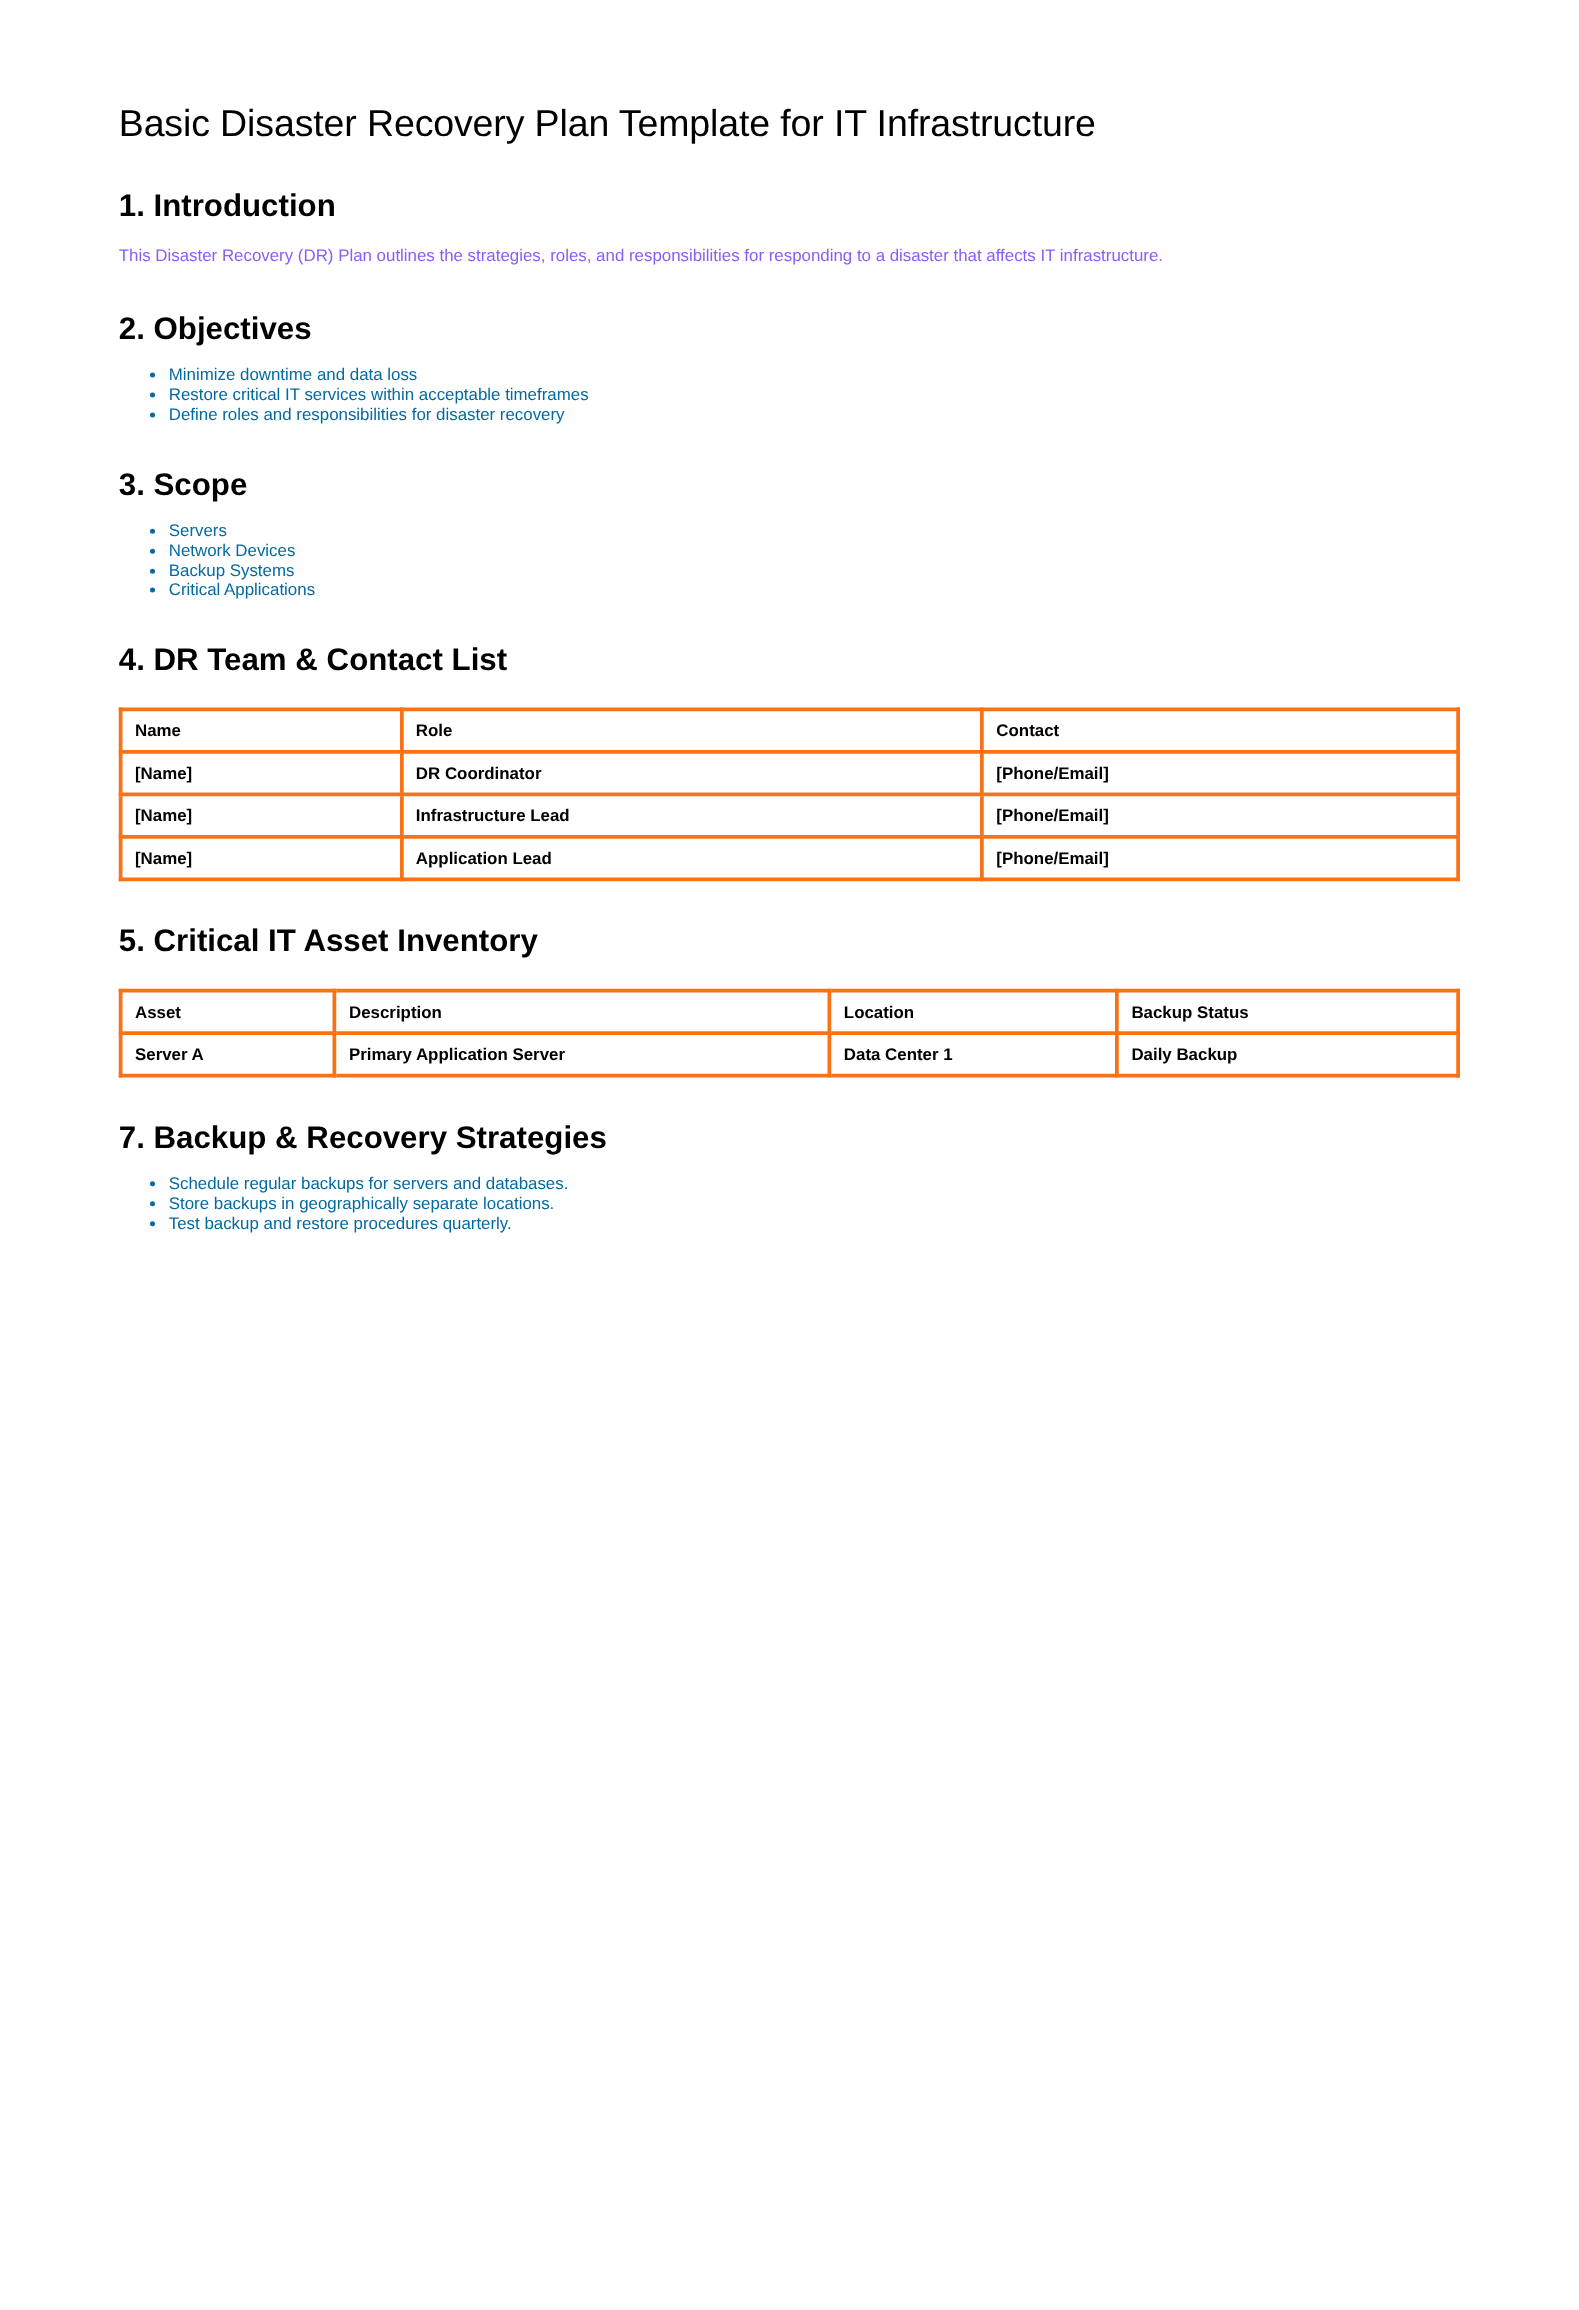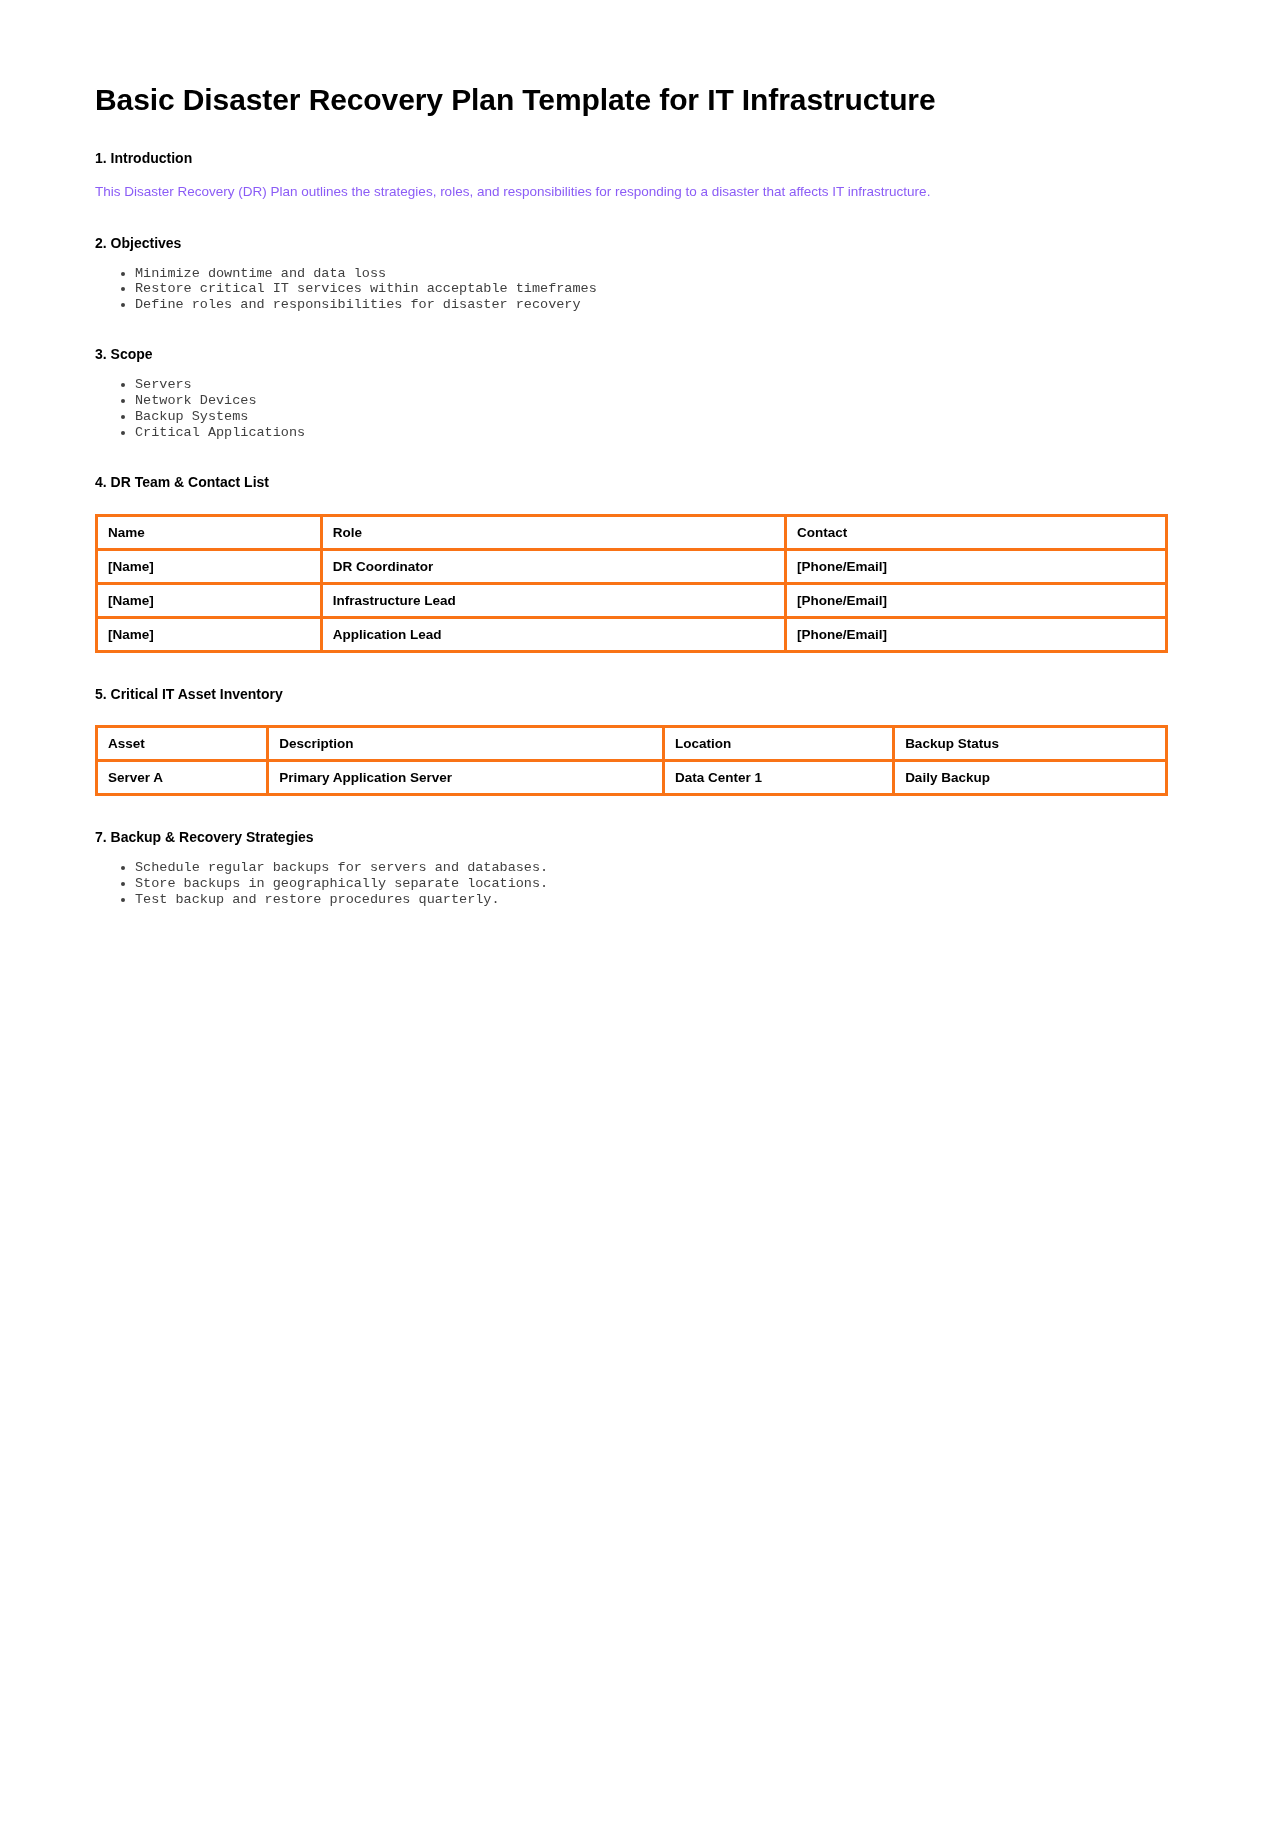--- a/index.html
+++ b/index.html
@@ -35,29 +35,29 @@
   }
 
   #doc-body {
     padding: 60px 95px 0 95px;
     box-sizing: border-box;
     width: 1263px;
   }
 
   h1#page-title {
     font-size: 30px;
-    font-weight: bold;
+    font-weight: normal;
     line-height: 1.18;
     margin: 22px 0 16px 0;
     letter-spacing: -0.1px;
     color: #000;
   }
 
   h2.section-heading {
-    font-size: 14px;
+    font-size: 25px;
     font-weight: bold;
     margin: 33px 0 0 0;
     line-height: 1.2;
     color: #000;
   }
 
   p.body-text {
     font-size: 13.5px;
     line-height: 1.45;
     margin: 15px 0 0 0;
@@ -67,22 +67,21 @@
   ul.bullet-list, ol.numbered-list {
     margin: 14px 0 0 0;
     padding-left: 40px;
   }
 
   ul.bullet-list li, ol.numbered-list li {
     font-size: 13.5px;
     line-height: 1.18;
     margin: 0;
     padding: 0;
-    color: #404040;
-    font-family: Liberation Mono, monospace;
+    color: #0369a1;
   }
 
   ul.bullet-list { list-style-type: disc; }
 
   table.doc-table {
     border-collapse: collapse;
     width: 100%;
     margin: 23px 0 0 0;
     table-layout: fixed;
   }

